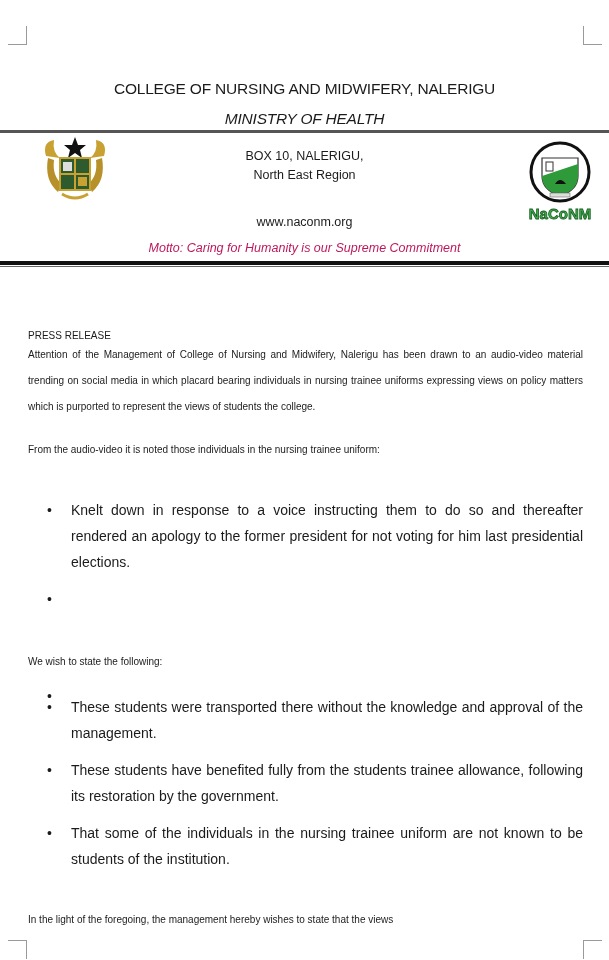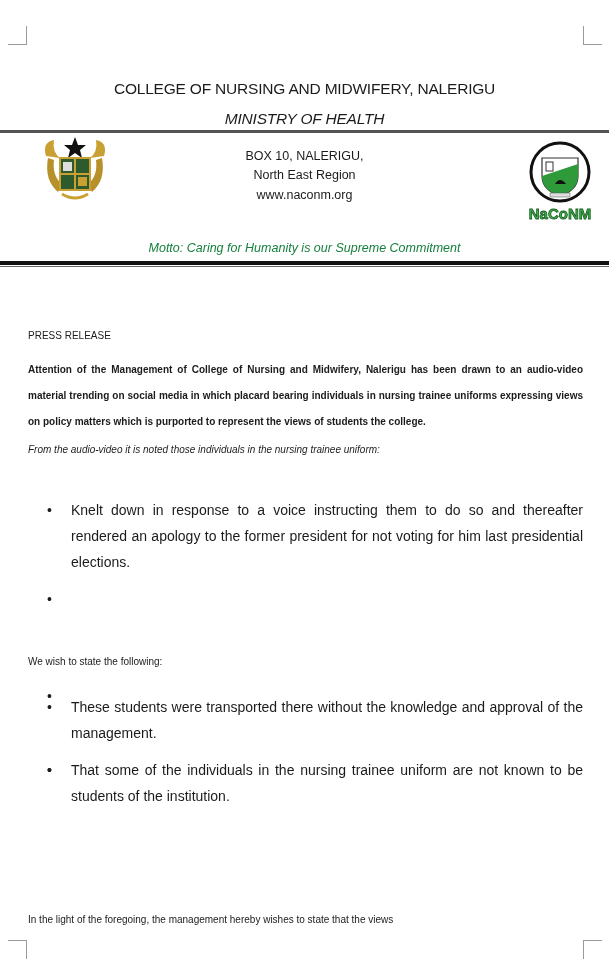--- a/index.html
+++ b/index.html
@@ -17,29 +17,29 @@
   .t1 { top: 80px; }
   .t2 { top: 110px; font-style: italic; }
   .rule-top { position: absolute; left: 0; top: 130px; width: 609px; height: 3px; background: #555; }
 
   .coat { position: absolute; left: 40px; top: 134px; width: 74px; width: 70px; height: 70px; }
   .crest { position: absolute; left: 522px; top: 140px; width: 80px; height: 90px; }
 
   .addr { position: absolute; left: 0; width: 609px; text-align: center; font-size: 12.5px; }
   .a1 { top: 149px; }
   .a2 { top: 168px; }
-  .a3 { top: 188px; }
-  .motto { position: absolute; left: 0; top: 241px; width: 609px; text-align: center; font-size: 12.5px; font-style: italic; color: #15803d; }
+  .a3 { top: 215px; }
+  .motto { position: absolute; left: 0; top: 241px; width: 609px; text-align: center; font-size: 12.5px; font-style: italic; color: #be185d; }
   .rule-bot { position: absolute; left: 0; top: 261px; width: 609px; height: 4px; background: #111; }
   .rule-bot2 { position: absolute; left: 0; top: 266px; width: 609px; height: 1px; background: #666; }
 
   .body { position: absolute; left: 28px; width: 555px; font-size: 10px; line-height: 26px; }
   .pr-title { top: 323px; }
-  .p1 { top: 357px; text-align: justify; text-align-last: left; font-weight: bold; }
-  .p2 { top: 437px; font-style: italic; }
+  .p1 { top: 342px; text-align: justify; text-align-last: left; }
+  .p2 { top: 437px; }
   .bullets { position: absolute; left: 28px; width: 555px; margin: 0; padding: 0; list-style: none; font-size: 14px; line-height: 26px; }
   .bullets li { position: relative; padding-left: 43px; text-align: justify; text-align-last: left; }
   .bullets li .dot { position: absolute; left: 19px; top: 0; }
   .b1 { top: 497px; }
   .b1 li + li { margin-top: 11px; }
   .p3 { top: 649px; }
   .b2 { top: 683px; }
   .b2 li + li { margin-top: 11px; }
   .p4 { top: 907px; }
 </style>
@@ -92,17 +92,17 @@
 <ul class="bullets b1">
   <li><span class="dot">•</span><span>Knelt down in response to a voice instructing them to do so and thereafter rendered an apology to the former president for not voting for him last presidential elections.</span></li>
   <li><span class="dot">•</span></li>
 </ul>
 
 <div class="body p3">We wish to state the following:</div>
 
 <ul class="bullets b2">
   <li><span class="dot">•</span></li>
   <li><span class="dot">•</span><span>These students were transported there without the knowledge and approval of the management.</span></li>
-  <li><span class="dot">•</span></li>
+  <li><span class="dot">•</span><span>These students have benefited fully from the students trainee allowance, following its restoration by the government.</span></li>
   <li><span class="dot">•</span><span>That some of the individuals in the nursing trainee uniform are not known to be students of the institution.</span></li>
 </ul>
 
 <div class="body p4">In the light of the foregoing, the management hereby wishes to state that the views</div>
 
 </body></html>

